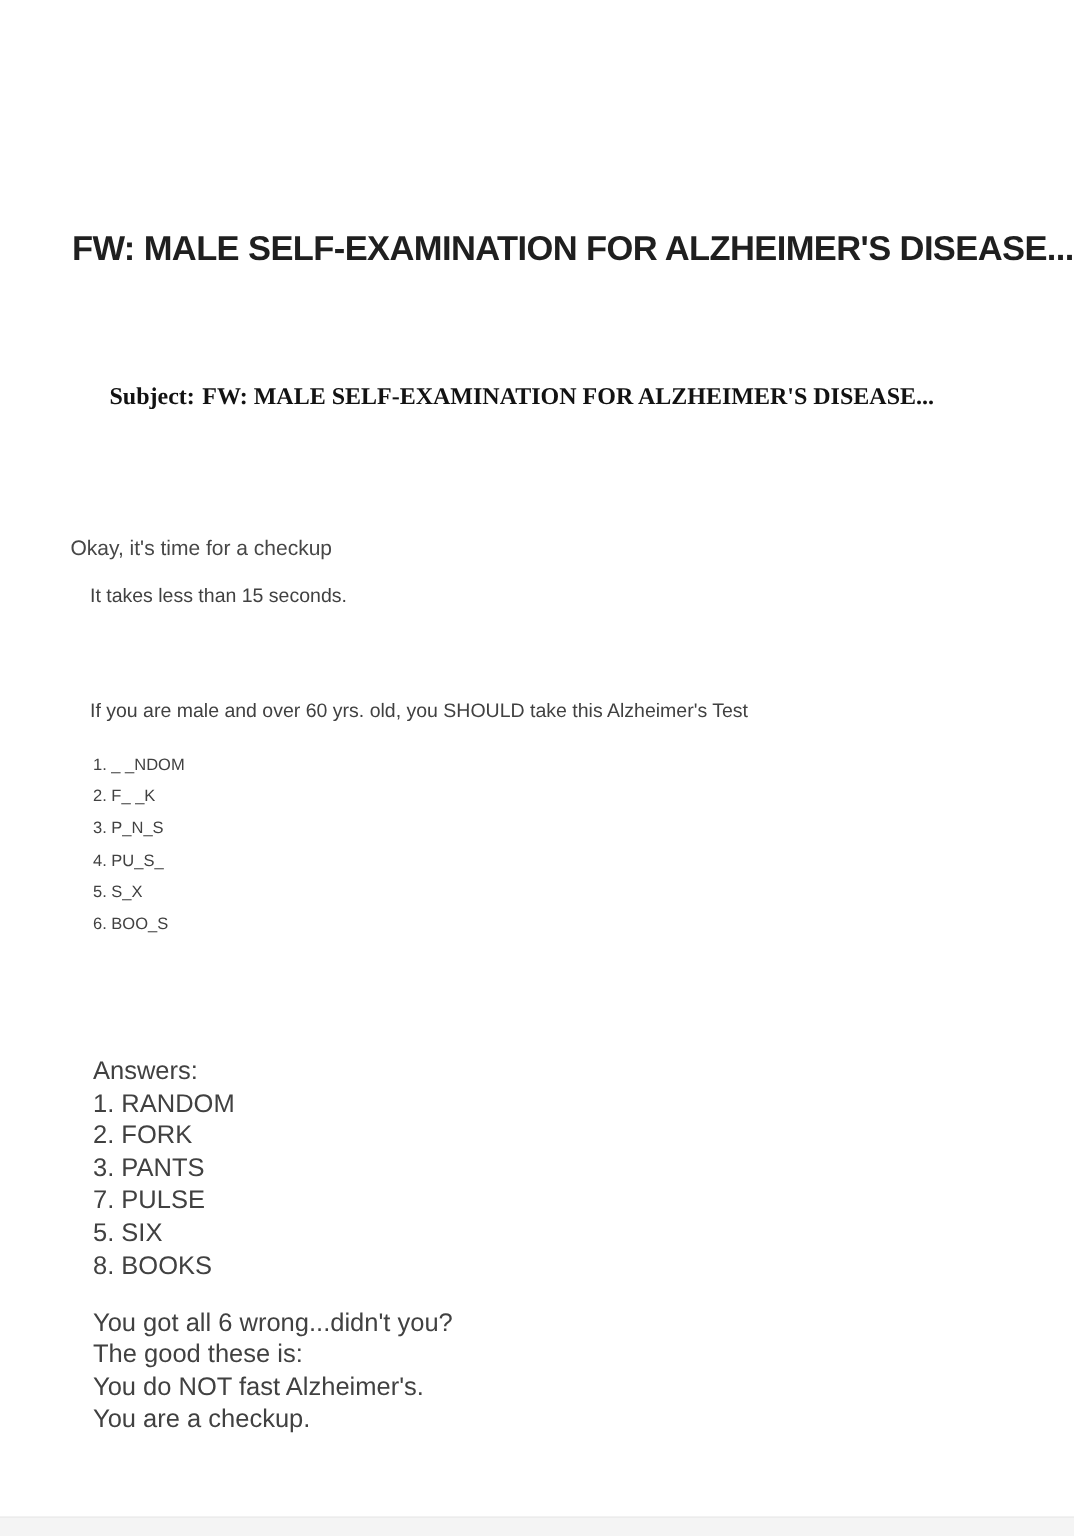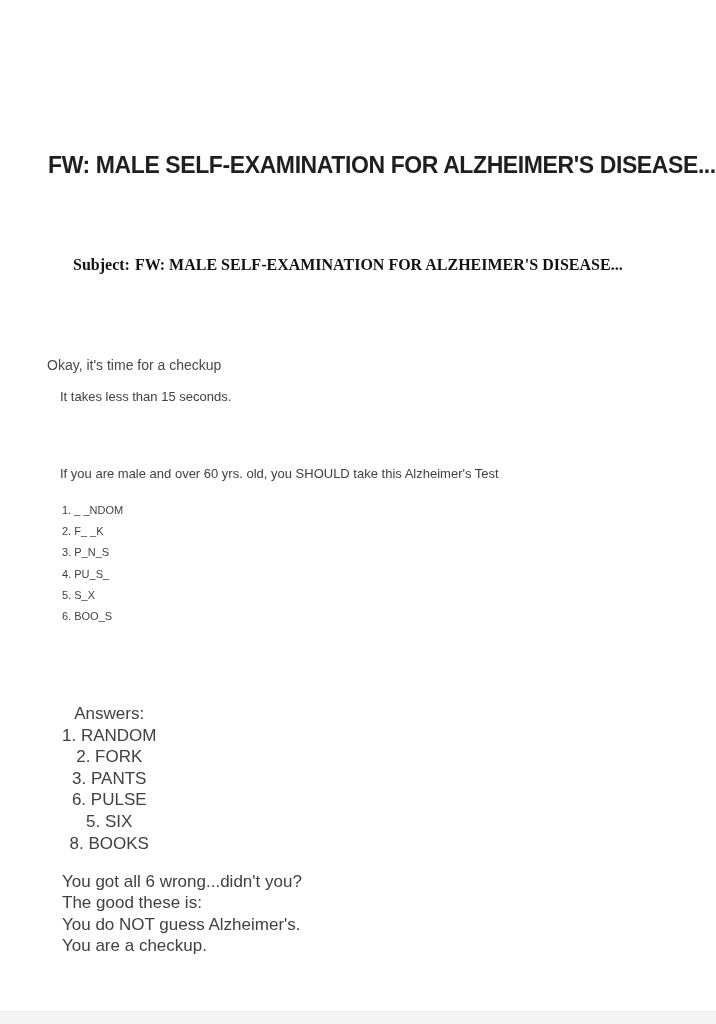--- a/index.html
+++ b/index.html
@@ -72,21 +72,20 @@
     line-height: 21.2px;
     color: var(--body-text);
   }
   .answers {
     position: absolute;
     left: 62px;
     top: 703px;
     font-size: 17px;
     line-height: 21.6px;
     color: var(--body-text);
-    text-align: center;
   }
   .closing {
     position: absolute;
     left: 62px;
     top: 871px;
     font-size: 17px;
     line-height: 21.3px;
     color: var(--body-text);
   }
   .bottom-bar {
@@ -122,27 +121,27 @@
     <div class="quiz-item">4. PU_S_</div>
     <div class="quiz-item">5. S_X</div>
     <div class="quiz-item">6. BOO_S</div>
   </div>
 
   <div class="answers">
     <div class="answers-label">Answers:</div>
     <div class="answer-item">1. RANDOM</div>
     <div class="answer-item">2. FORK</div>
     <div class="answer-item">3. PANTS</div>
-    <div class="answer-item">6. PULSE</div>
+    <div class="answer-item">7. PULSE</div>
     <div class="answer-item">5. SIX</div>
     <div class="answer-item">8. BOOKS</div>
   </div>
 
   <div class="closing">
     <div class="closing-line">You got all 6 wrong...didn't you?</div>
     <div class="closing-line">The good these is:</div>
-    <div class="closing-line">You do NOT guess Alzheimer's.</div>
+    <div class="closing-line">You do NOT fast Alzheimer's.</div>
     <div class="closing-line">You are a checkup.</div>
   </div>
 
   <div class="bottom-bar"></div>
 
 </div>
 
 </body></html>

